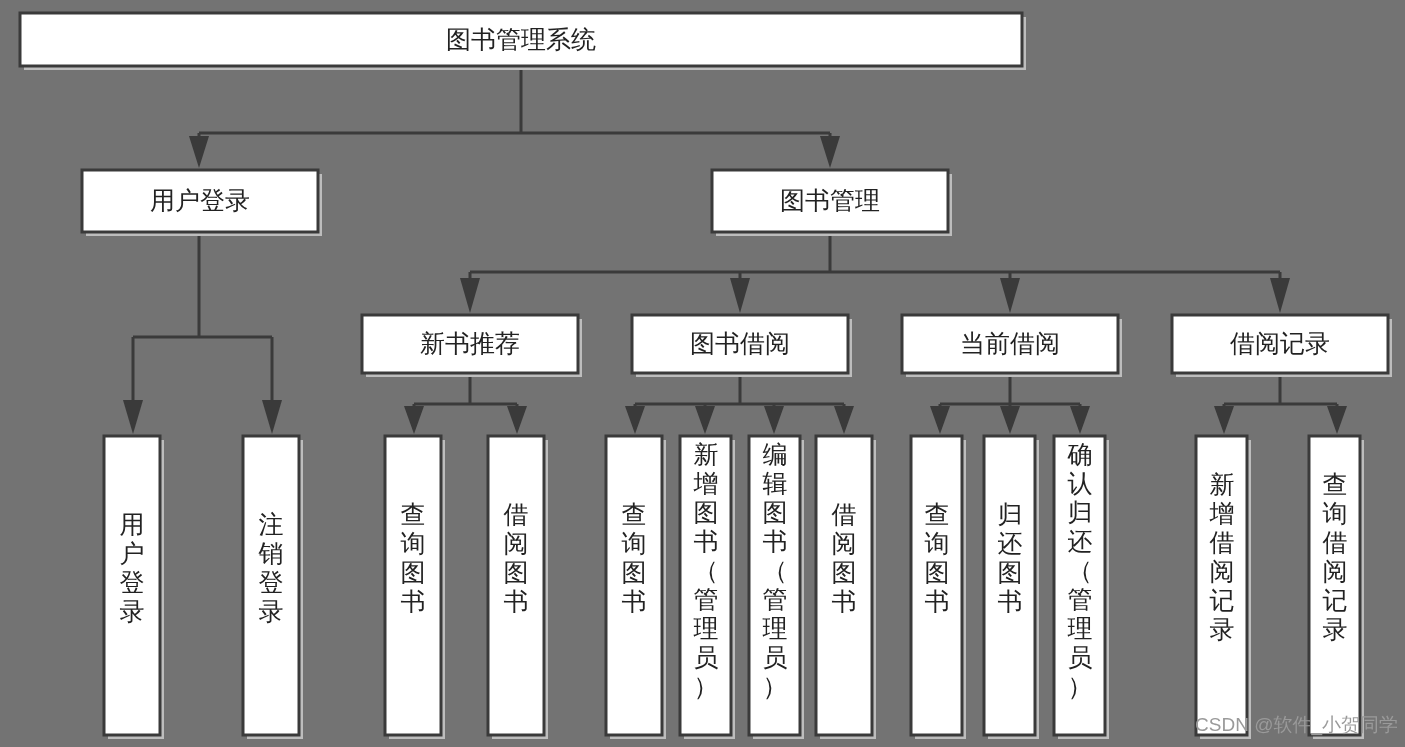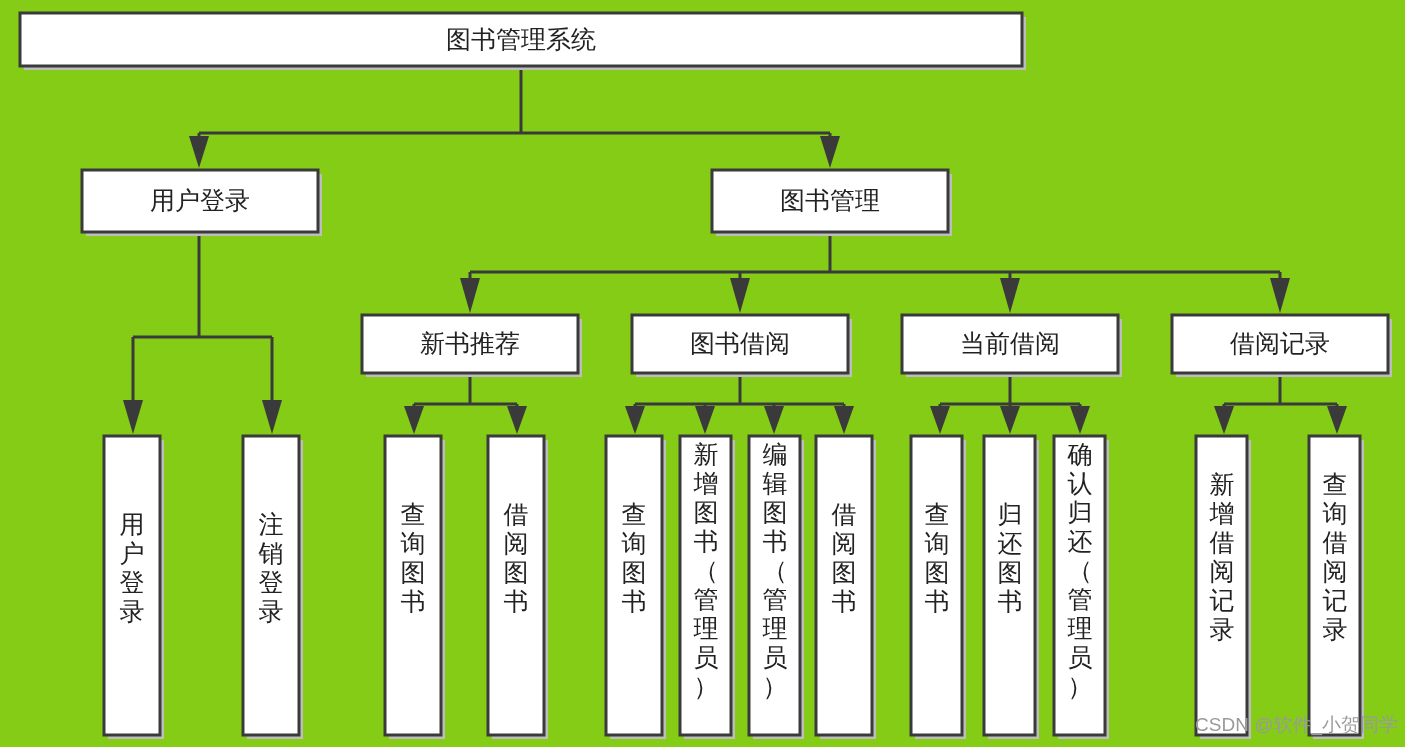--- a/index.html
+++ b/index.html
@@ -8,21 +8,21 @@
     padding: 0;
     background: #ffffff;
   }
   body {
     font-family: "Liberation Sans", "DejaVu Sans", sans-serif;
   }
   #diagram-root {
     position: relative;
     width: 1405px;
     height: 747px;
-    background: #84cc16;
+    background: #737373;
     overflow: hidden;
   }
   svg#flow-svg {
     position: absolute;
     left: 0;
     top: 0;
     width: 1405px;
     height: 747px;
     display: block;
   }

